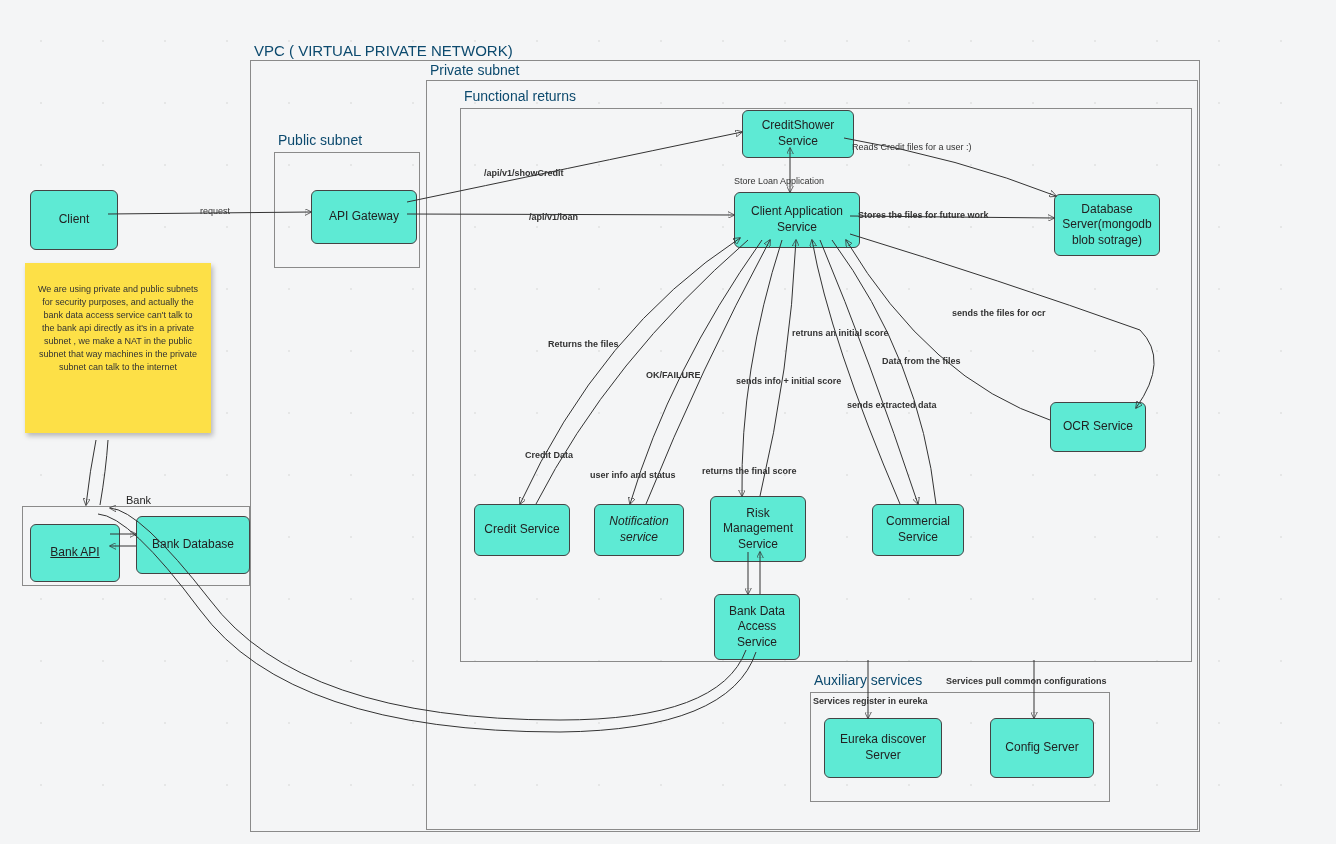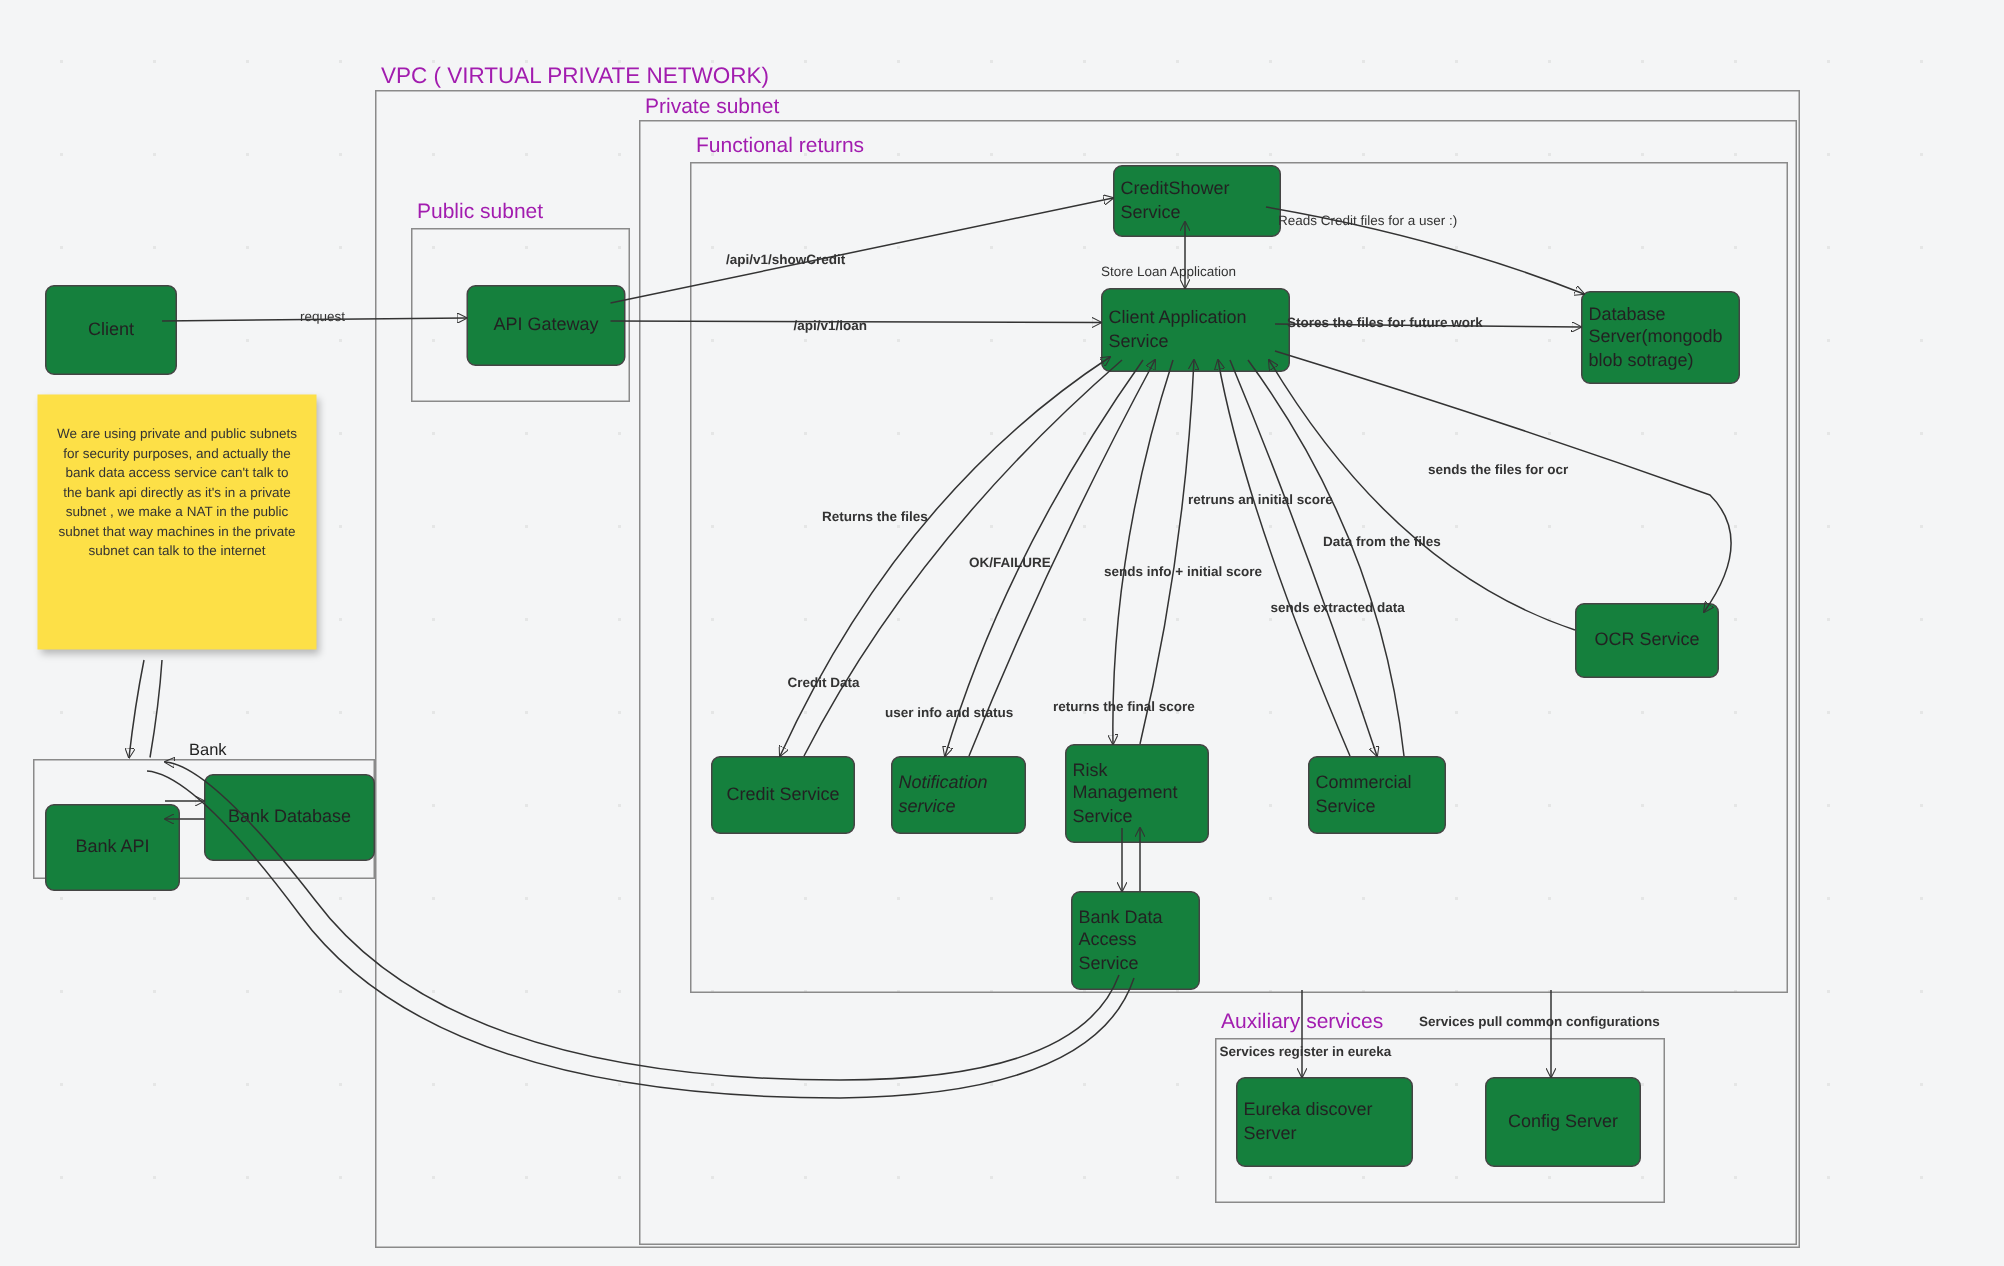--- a/index.html
+++ b/index.html
@@ -1,19 +1,19 @@
 <!DOCTYPE html>
 <html><head>
 <meta charset="utf-8">
 <style>
   html,body{margin:0;padding:0;width:1336px;height:844px;background:#f4f5f6;font-family:Helvetica,Arial,sans-serif;overflow:hidden;}
   .dot-grid{position:absolute;inset:0;background-image:radial-gradient(#c9c9c9 1px,transparent 1px);background-size:62px 62px;background-position:10px 10px;opacity:.35;}
-  .box{position:absolute;border:1px solid #444;border-radius:6px;background:#15803d;font-size:12px;color:#222;display:flex;align-items:center;justify-content:center;padding:4px;line-height:1.3;}
+  .box{position:absolute;border:1px solid #444;border-radius:6px;background:#5eead4;font-size:12px;color:#222;display:flex;align-items:center;justify-content:center;text-align:center;padding:4px;line-height:1.3;}
   .container{position:absolute;border:1px solid #8a8a8a;background:rgba(255,255,255,.0);}
-  .container-label{position:absolute;font-size:14px;color:#a21caf;}
+  .container-label{position:absolute;font-size:14px;color:#0c4a6e;}
   .small-label{position:absolute;font-size:10px;color:#222;}
   .arrow-label{position:absolute;font-size:9px;color:#333;font-weight:600;}
   .sticky{position:absolute;background:#fde047;box-shadow:2px 3px 5px rgba(0,0,0,.25);font-size:9px;color:#333;text-align:center;padding:20px 12px;line-height:1.45;}
   svg{position:absolute;inset:0;width:1336px;height:844px;pointer-events:none;}
   svg path,svg line{stroke:#333;stroke-width:1;fill:none;}
 </style>
 </head>
 <body>
 <div class="dot-grid"></div>
 
@@ -41,21 +41,21 @@
 <div class="box" style="left:734px;top:192px;width:116px;height:46px;">Client Application Service</div>
 <div class="box" style="left:1054px;top:194px;width:96px;height:52px;">Database Server(mongodb blob sotrage)</div>
 <div class="box" style="left:1050px;top:402px;width:86px;height:40px;">OCR Service</div>
 <div class="box" style="left:474px;top:504px;width:86px;height:42px;">Credit Service</div>
 <div class="box" style="left:594px;top:504px;width:80px;height:42px;font-style:italic;">Notification service</div>
 <div class="box" style="left:710px;top:496px;width:86px;height:56px;">Risk Management Service</div>
 <div class="box" style="left:872px;top:504px;width:82px;height:42px;">Commercial Service</div>
 <div class="box" style="left:714px;top:594px;width:76px;height:56px;">Bank Data Access Service</div>
 <div class="box" style="left:824px;top:718px;width:108px;height:50px;">Eureka discover Server</div>
 <div class="box" style="left:990px;top:718px;width:94px;height:50px;">Config Server</div>
-<div class="box" style="left:30px;top:536px;width:80px;height:48px;">Bank API</div>
+<div class="box" style="left:30px;top:524px;width:80px;height:48px;text-decoration:underline;">Bank API</div>
 <div class="box" style="left:136px;top:516px;width:104px;height:48px;">Bank Database</div>
 
 <div class="sticky" style="left:25px;top:263px;width:162px;height:130px;">We are using private and public subnets for security purposes, and actually the bank data access service can't talk to the bank api directly as it's in a private subnet , we make a NAT in the public subnet that way machines in the private subnet can talk to the internet</div>
 
 <span class="arrow-label" style="left:200px;top:206px;font-weight:400;">request</span>
 <span class="arrow-label" style="left:484px;top:168px;">/api/v1/showCredit</span>
 <span class="arrow-label" style="left:529px;top:212px;">/api/v1/loan</span>
 <span class="arrow-label" style="left:852px;top:142px;font-weight:400;">Reads Credit files for a user :)</span>
 <span class="arrow-label" style="left:734px;top:176px;font-weight:400;">Store Loan Application</span>
 <span class="arrow-label" style="left:858px;top:210px;">Stores the files for future work</span>

